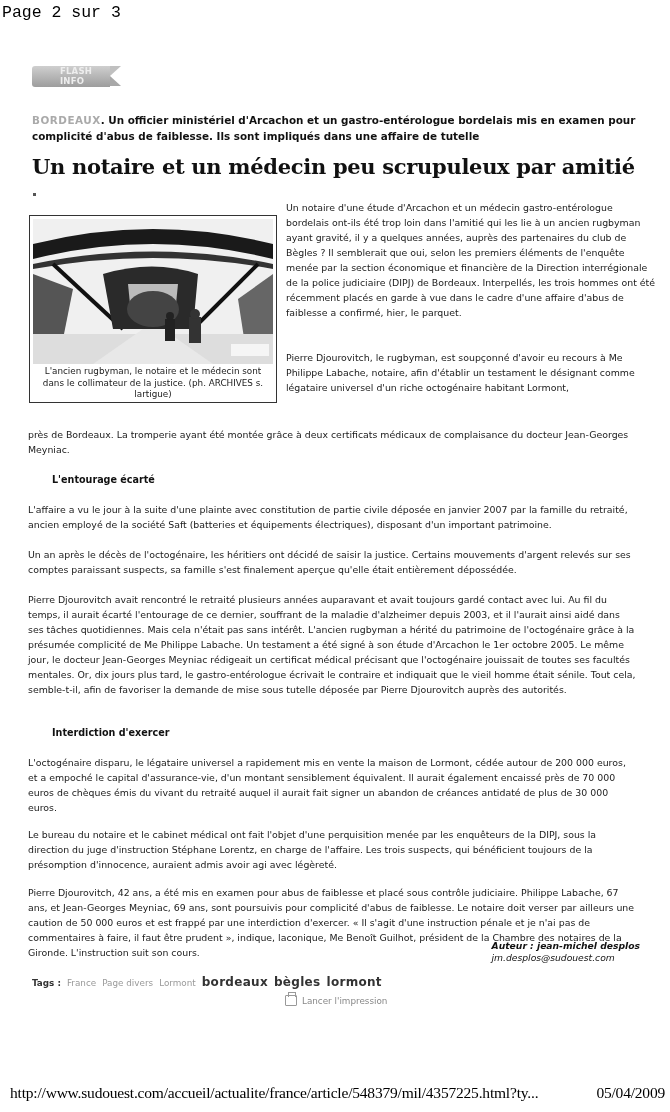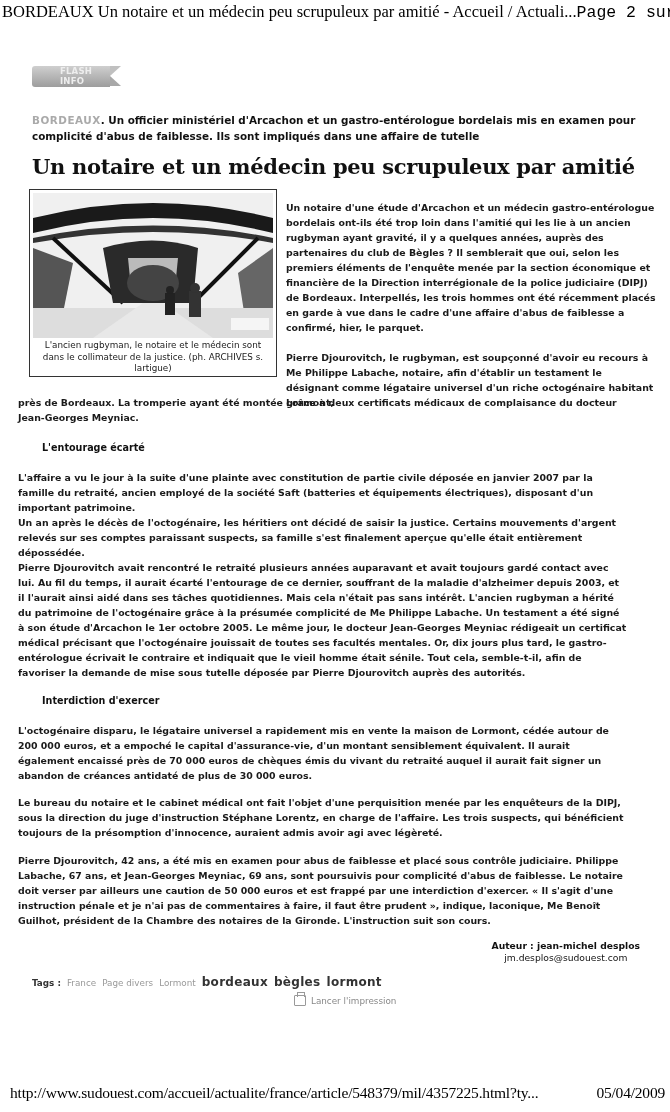--- a/index.html
+++ b/index.html
@@ -35,65 +35,64 @@
   }
   .lede .city { color: #aaa; letter-spacing: .5px; }
 
   .title {
     position: absolute; left: 32px; top: 154px;
     font-family: "DejaVu Serif", serif; font-size: 21px; color: #111; white-space: nowrap; letter-spacing: -0.3px;
   }
   .bullet { position: absolute; left: 33px; top: 193px; width: 3px; height: 3px; background: #555; }
 
   .figure {
-    position: absolute; left: 29px; top: 189px; width: 248px; height: 188px;
+    position: absolute; left: 29px; top: 215px; width: 248px; height: 188px;
     border: 1px solid #333; background: #fff;
   }
   .photo {
     position: absolute; left: 3px; top: 3px; width: 240px; height: 145px; overflow: hidden;
     background: #f3f3f3;
   }
   .caption {
     position: absolute; left: 3px; top: 150px; width: 240px; text-align: center;
     font-size: 8.8px; line-height: 11.5px; color: #222;
   }
 
-  .body-text { font-size: 9.4px; line-height: 15px; color: #1a1a1a; font-weight: bold; }
+  .body-text { font-size: 9.4px; line-height: 15px; color: #1a1a1a; }
   .p-right { position: absolute; left: 286px; width: 370px; }
-  .p-full { position: absolute; left: 18px; width: 610px; }
+  .p-full { position: absolute; left: 28px; width: 610px; margin-top: 32px; }
   .sub { font-weight: bold; font-size: 9.6px; color: #111; padding-left: 24px; }
 
   .author {
-    position: absolute; right: 30px; top: 940px; text-align: center; font-size: 9.2px; line-height: 12px;
+    position: absolute; right: 30px; top: 940px; text-align: left; font-size: 9.2px; line-height: 12px; font-style: italic;
   }
   .author .name { font-weight: bold; }
   .tags {
     position: absolute; left: 32px; top: 975px; display: flex; align-items: baseline; gap: 6px;
     font-size: 8.8px; color: #999;
   }
   .tags .label { color: #333; font-weight: bold; }
   .tags .big { font-size: 12px; font-weight: bold; color: #333; letter-spacing: .3px; }
   .print-link {
-    position: absolute; left: 294px; top: 995px; display: flex; align-items: center; gap: 5px;
+    position: absolute; left: 285px; top: 995px; display: flex; align-items: center; gap: 5px;
     font-size: 8.8px; color: #888;
   }
   .printer-icon { width: 12px; height: 11px; border: 1px solid #999; border-radius: 1px; position: relative; }
   .printer-icon::before { content: ""; position: absolute; left: 2px; top: -4px; width: 6px; height: 4px; border: 1px solid #999; border-bottom: none; }
 
   .print-footer {
     position: absolute; left: 10px; top: 1082px; width: 655px; height: 22px;
     font-family: "Liberation Serif", serif; font-size: 15.5px; color: #000;
     display: flex; justify-content: space-between; align-items: center; white-space: nowrap; letter-spacing: -0.2px;
   }
 </style>
 </head>
 <body>
 
 <div class="print-header">
-  <span>BORDEAUX Un notaire et un médecin peu scrupuleux par amitié - Accueil / Actuali...</span>
   <span class="page">Page 2 sur 3</span>
 </div>
 
 <div class="flash">
   <div class="flash-badge">FLASH INFO</div>
 </div>
 
 <div class="lede">
   <span class="city">BORDEAUX</span><span>. Un officier ministériel d'Arcachon et un gastro-entérologue bordelais mis en examen pour complicité d'abus de faiblesse. Ils sont impliqués dans une affaire de tutelle</span>
 </div>

